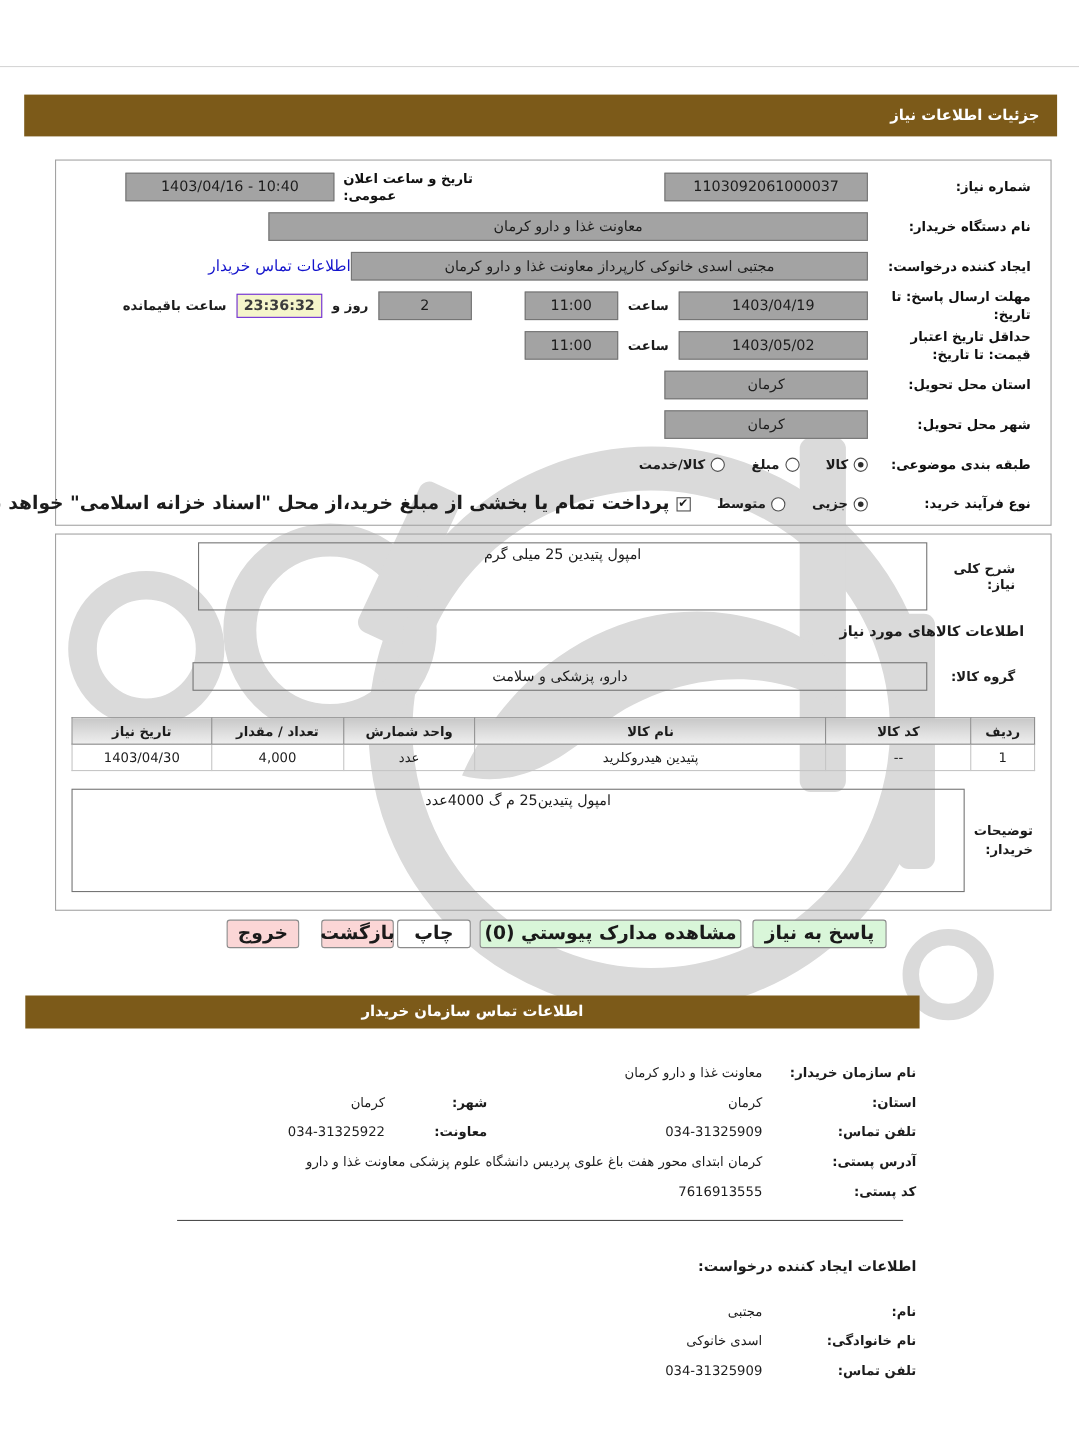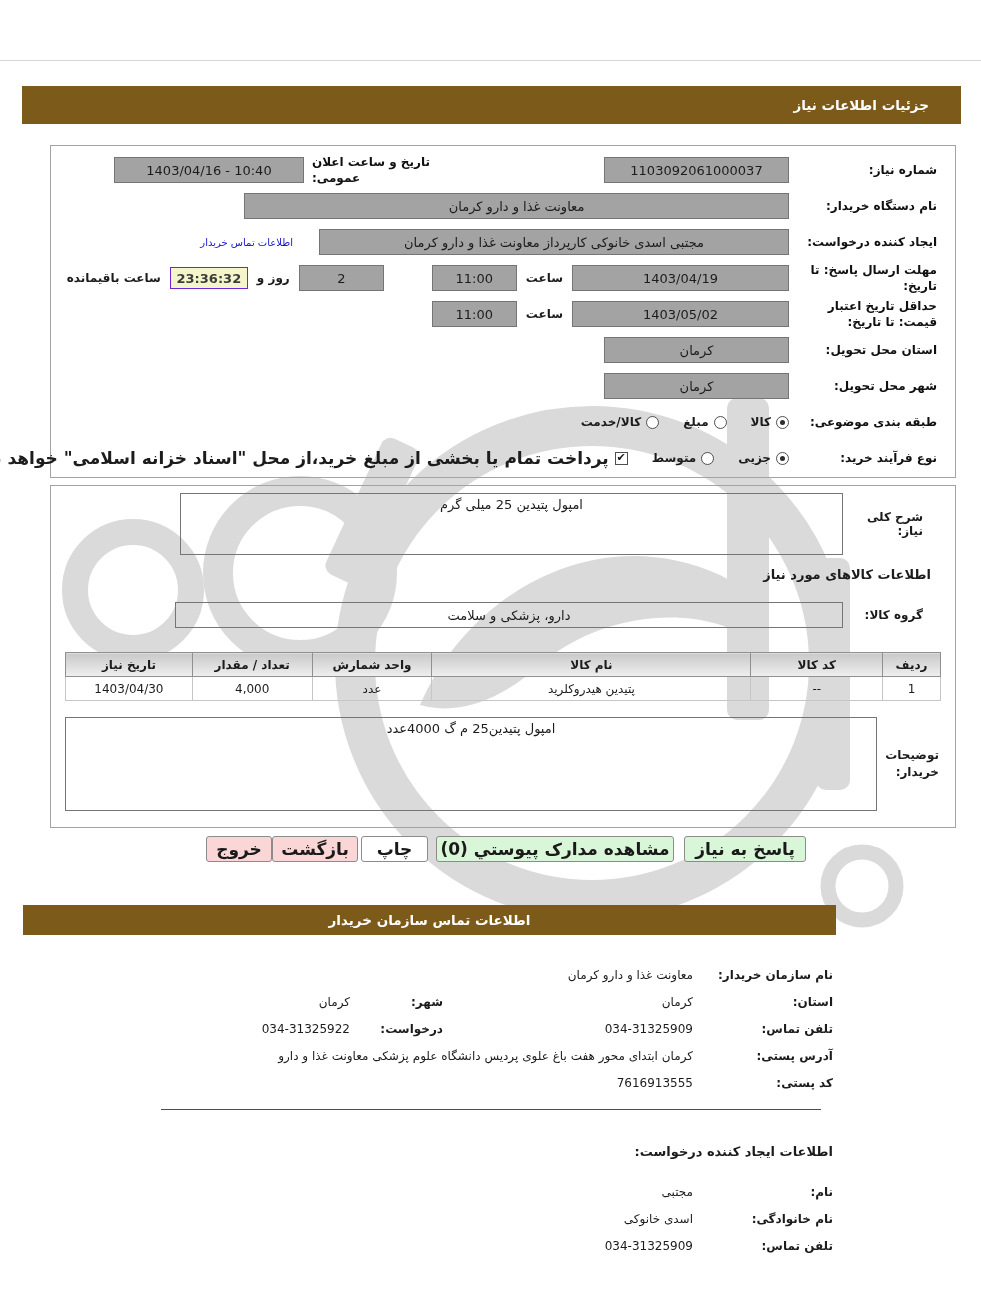--- a/index.html
+++ b/index.html
@@ -2,34 +2,34 @@
 <html lang="fa"><head>
 <meta charset="utf-8">
 <style>
   *{margin:0;padding:0;box-sizing:border-box}
   html,body{background:#fff}
   body{font-family:"DejaVu Sans",sans-serif}
   .page{position:relative;width:981px;height:1314px;background:#fff;direction:rtl;overflow:hidden;font-size:12px;color:#1c1c1c}
   .watermark{position:absolute;inset:0;pointer-events:none}
   .topline{position:absolute;top:60px;left:0;right:0;border-top:1px solid #d6d6d6}
   .bar{position:absolute;background:#7c5a19;color:#fff;font-weight:bold;font-size:13.5px;display:flex;align-items:center;z-index:2}
-  .bar-main{top:86px;right:20px;left:22px;height:38px;padding-left:10px;justify-content:flex-start;padding-right:32px}
+  .bar-main{top:86px;right:20px;left:22px;height:38px;padding-left:10px;justify-content:flex-start;padding-right:16px}
   .bar-contact{top:905px;right:145px;left:23px;height:30px;justify-content:center}
   .box{position:absolute;right:25px;width:906px;border:1px solid #a3a3a3;background:transparent;z-index:1}
   .box1{top:145px;height:333px;padding:6px 18px 0 10px}
   .box2{top:485px;height:343px;padding:7px 14px 0 14px}
   .frow{display:flex;align-items:center;height:36px}
   .flabel{width:148px;flex-shrink:0;font-weight:bold;font-size:12px;line-height:1.35;color:#111}
   .l2{width:168px;text-align:left;padding-left:8px;flex-shrink:0}
   .field{height:26px;border:1px solid #757575;background:#a3a3a3;display:flex;align-items:center;justify-content:center;font-size:13px;flex-shrink:0}
-  .w185{width:185px}.w190{width:190px}.w545{width:545px}.w470{width:470px}.w180{width:217px}.w85{width:85px}
+  .w185{width:185px}.w190{width:190px}.w545{width:545px}.w470{width:470px}.w180{width:172px}.w85{width:85px}
   .sp132{width:132px;flex-shrink:0}.sp48{width:48px;flex-shrink:0}
   .midlabel{font-weight:bold;padding:0 9px;white-space:nowrap}
   .countdown{width:78px;height:22px;background:#f5f5cb;border:1px solid #6d28d9;display:flex;align-items:center;justify-content:center;font-weight:bold;color:#3c3c3c;font-size:13px;flex-shrink:0}
-  .link{color:#1414cc;margin-right:26px;cursor:pointer;font-size:10px;white-space:nowrap}
+  .link{color:#1414cc;cursor:pointer;font-size:14px;white-space:nowrap}
   .opt{display:flex;align-items:center;margin-left:24px;cursor:pointer}
   .optlabel{font-weight:bold}
   .radio{width:13px;height:13px;border:1px solid #4f4f4f;border-radius:50%;background:#fff;margin-left:5px;position:relative;flex-shrink:0}
   .radio.on::after{content:"";position:absolute;inset:3px;border-radius:50%;background:#2d2d2d}
   .checkbox{width:13px;height:13px;border:1px solid #4f4f4f;background:#fff;margin-left:6px;position:relative;flex-shrink:0}
   .checkbox.on::after{content:"\2714";position:absolute;top:-2px;left:0;right:0;font-size:11px;text-align:center;color:#1a1a1a}
   .cbtext{font-weight:bold;white-space:nowrap;font-size:17px}
   .ltr{direction:ltr;unicode-bidi:isolate}
   .b2row{display:flex;align-items:center;padding-right:18px}
   .b2label{width:80px;flex-shrink:0;font-weight:bold}
@@ -45,21 +45,21 @@
   .noteslabel{width:64px;flex-shrink:0;font-weight:bold;line-height:1.4;text-align:right;padding-right:2px}
   .ta.notes{flex:1;height:94px}
   .btnrow{position:absolute;top:836px;right:175px;display:flex;align-items:center;z-index:2}
   .btn{height:26px;border:1px solid #8c8c8c;border-radius:3px;display:flex;align-items:center;justify-content:center;font-weight:bold;font-size:17px;cursor:pointer;flex-shrink:0;color:#1a1a1a}
   .btn.green{background:#d9f6d9}
   .btn.whitebg{background:#fff}
   .btn.pink{background:#fbd6d6}
   .b-respond{width:122px;margin-left:10px}
   .b-docs{width:238px;margin-left:8px}
   .b-print{width:67px;margin-left:3px}
-  .b-back{width:86px;}
+  .b-back{width:66px;margin-left:20px}
   .b-exit{width:66px}
   .contact{position:absolute;top:968px;right:0;left:0;z-index:1}
   .crow{display:flex;padding-right:148px;margin-bottom:13px;align-items:flex-start;font-size:12px}
   .cl{width:110px;font-weight:bold;white-space:nowrap;flex-shrink:0}
   .cv{margin-right:30px;width:250px;flex-shrink:0}
   .cl2{width:85px;font-weight:bold;white-space:nowrap;flex-shrink:0}
   .cv2{margin-right:8px;width:150px;flex-shrink:0}
   .cv.wide{width:360px;white-space:nowrap}
   .chr{border-top:1px solid #4d4d4d;margin:19px 160px 34px 161px}
   .cheading{padding-right:148px;font-weight:bold;font-size:13px;margin-bottom:26px}
@@ -248,21 +248,21 @@
     <div class="crow">
       <span class="cl">استان:</span>
       <span class="cv">کرمان</span>
       <span class="cl2">شهر:</span>
       <span class="cv2">کرمان</span>
     </div>
 
     <div class="crow">
       <span class="cl">تلفن تماس:</span>
       <span class="cv ltr" style="direction:ltr;text-align:right">034-31325909</span>
-      <span class="cl2">درخواست:</span>
+      <span class="cl2">معاونت:</span>
       <span class="cv2 ltr" style="direction:ltr;text-align:right">034-31325922</span>
     </div>
 
     <div class="crow">
       <span class="cl">آدرس پستی:</span>
       <span class="cv wide">کرمان ابتدای محور هفت باغ علوی پردیس دانشگاه علوم پزشکی معاونت غذا و دارو</span>
     </div>
 
     <div class="crow">
       <span class="cl">کد پستی:</span>

